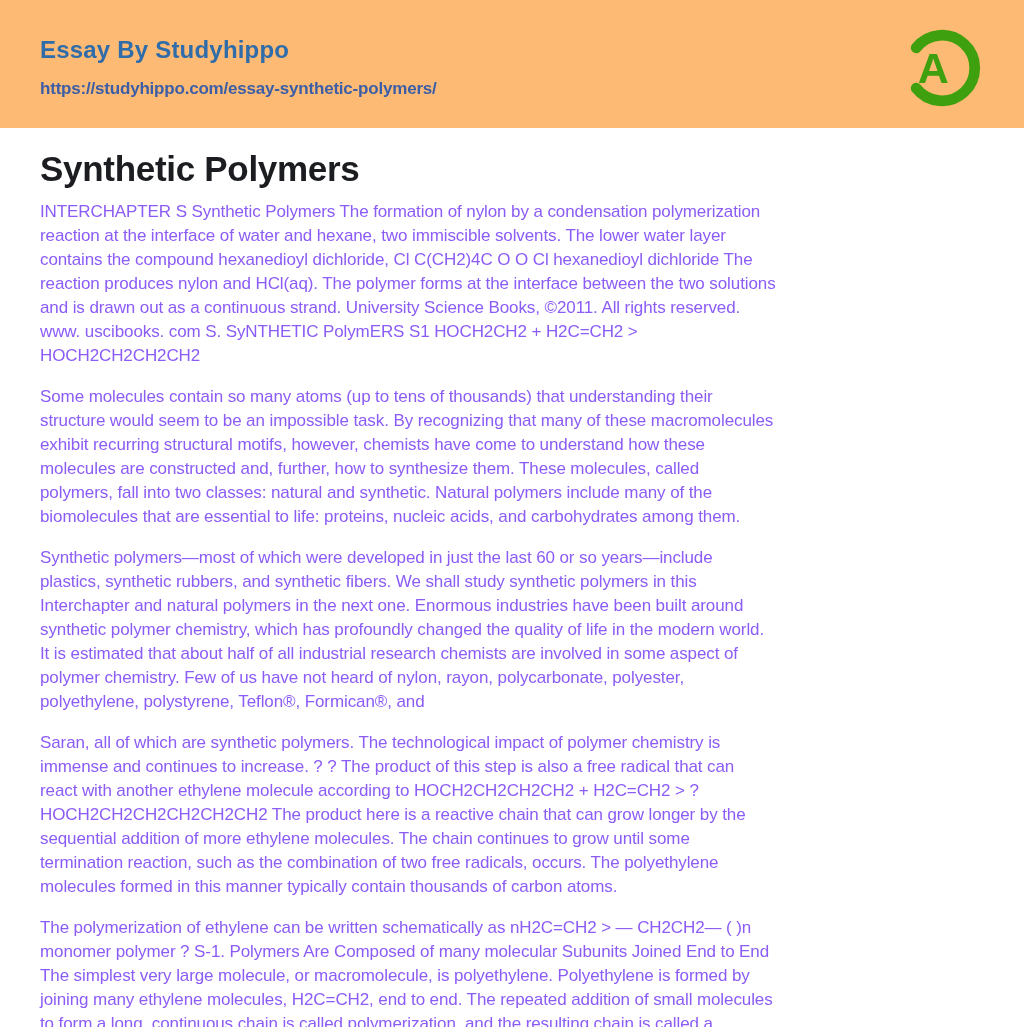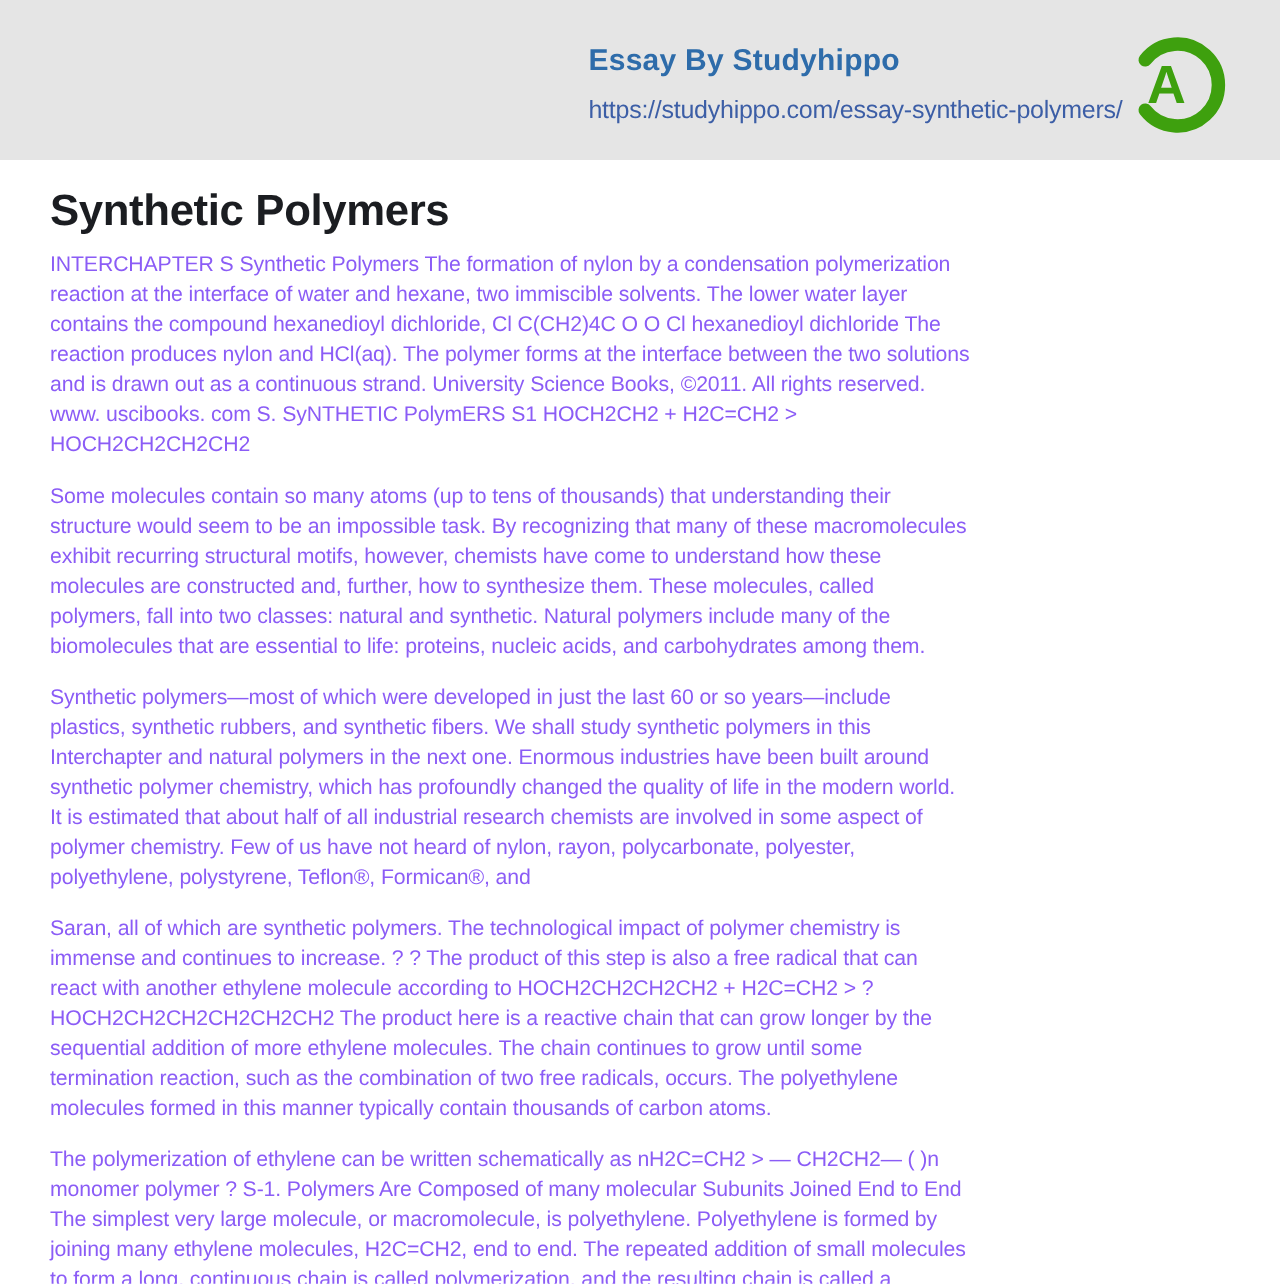--- a/index.html
+++ b/index.html
@@ -9,38 +9,38 @@
     height: 1027px;
     background: #ffffff;
     font-family: "Liberation Sans", sans-serif;
     overflow: hidden;
   }
 
   
   .header {
     width: 100%;
     height: 128px;
-    background: #e5e5e5;
+    background: #fdba74;
     display: flex;
     align-items: center;
-    justify-content: flex-end;
+    justify-content: space-between;
     padding: 8px 40px 0 40px;
   }
   .header-left { display: flex; flex-direction: column; }
   .header-title {
     font-size: 24px;
     font-weight: 700;
     color: #2e6caa;
     line-height: 1.1;
     letter-spacing: 0.2px;
   }
   .header-url {
     margin-top: 15px;
-    font-size: 20px;
-    font-weight: 400;
+    font-size: 17px;
+    font-weight: 700;
     color: #3c5ea6;
     letter-spacing: -0.2px;
   }
   .logo { width: 86px; height: 86px; flex: 0 0 auto; }
   .logo svg { display: block; }
 
   
   .content {
     padding: 20px 40px 0 40px;
     width: 816px;

